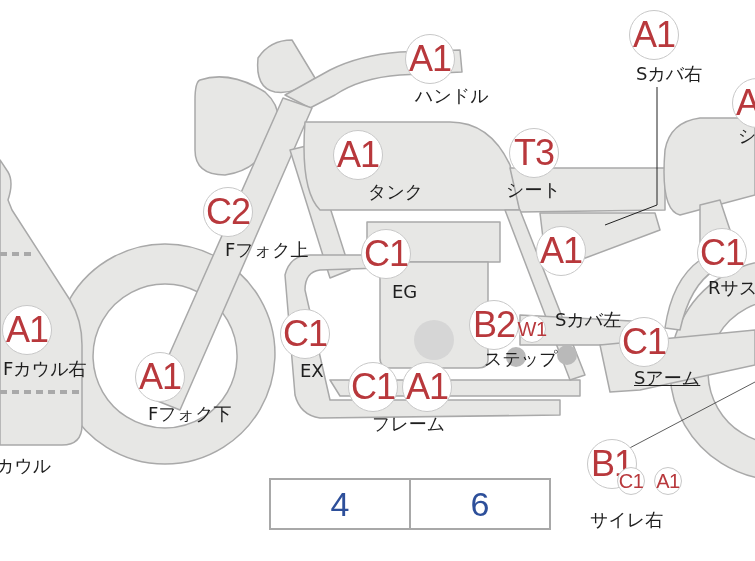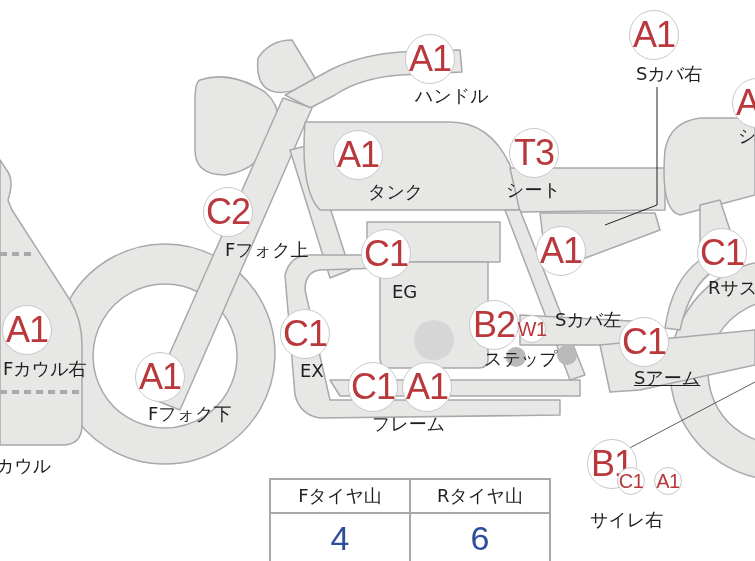--- a/index.html
+++ b/index.html
@@ -129,22 +129,18 @@
 
 <div class="label" style="left:-4px;top:454px;">カウル</div>
 
 <div class="badge lg" style="left:563px;top:439px;margin-left:24px;">B1</div>
 <div class="badge sm" style="left:617px;top:467px;">C1</div>
 <div class="badge sm" style="left:654px;top:467px;">A1</div>
 <div class="label" style="left:590px;top:508px;">サイレ右</div>
 
 <table class="tires">
   <tbody>
-      <tr>
-    <th>Fタイヤ山</th>
-    <th>Rタイヤ山</th>
-  </tr>
   <tr>
     <td>4</td>
     <td>6</td>
   </tr>
 </tbody>
   </table>
 
 </body></html>

